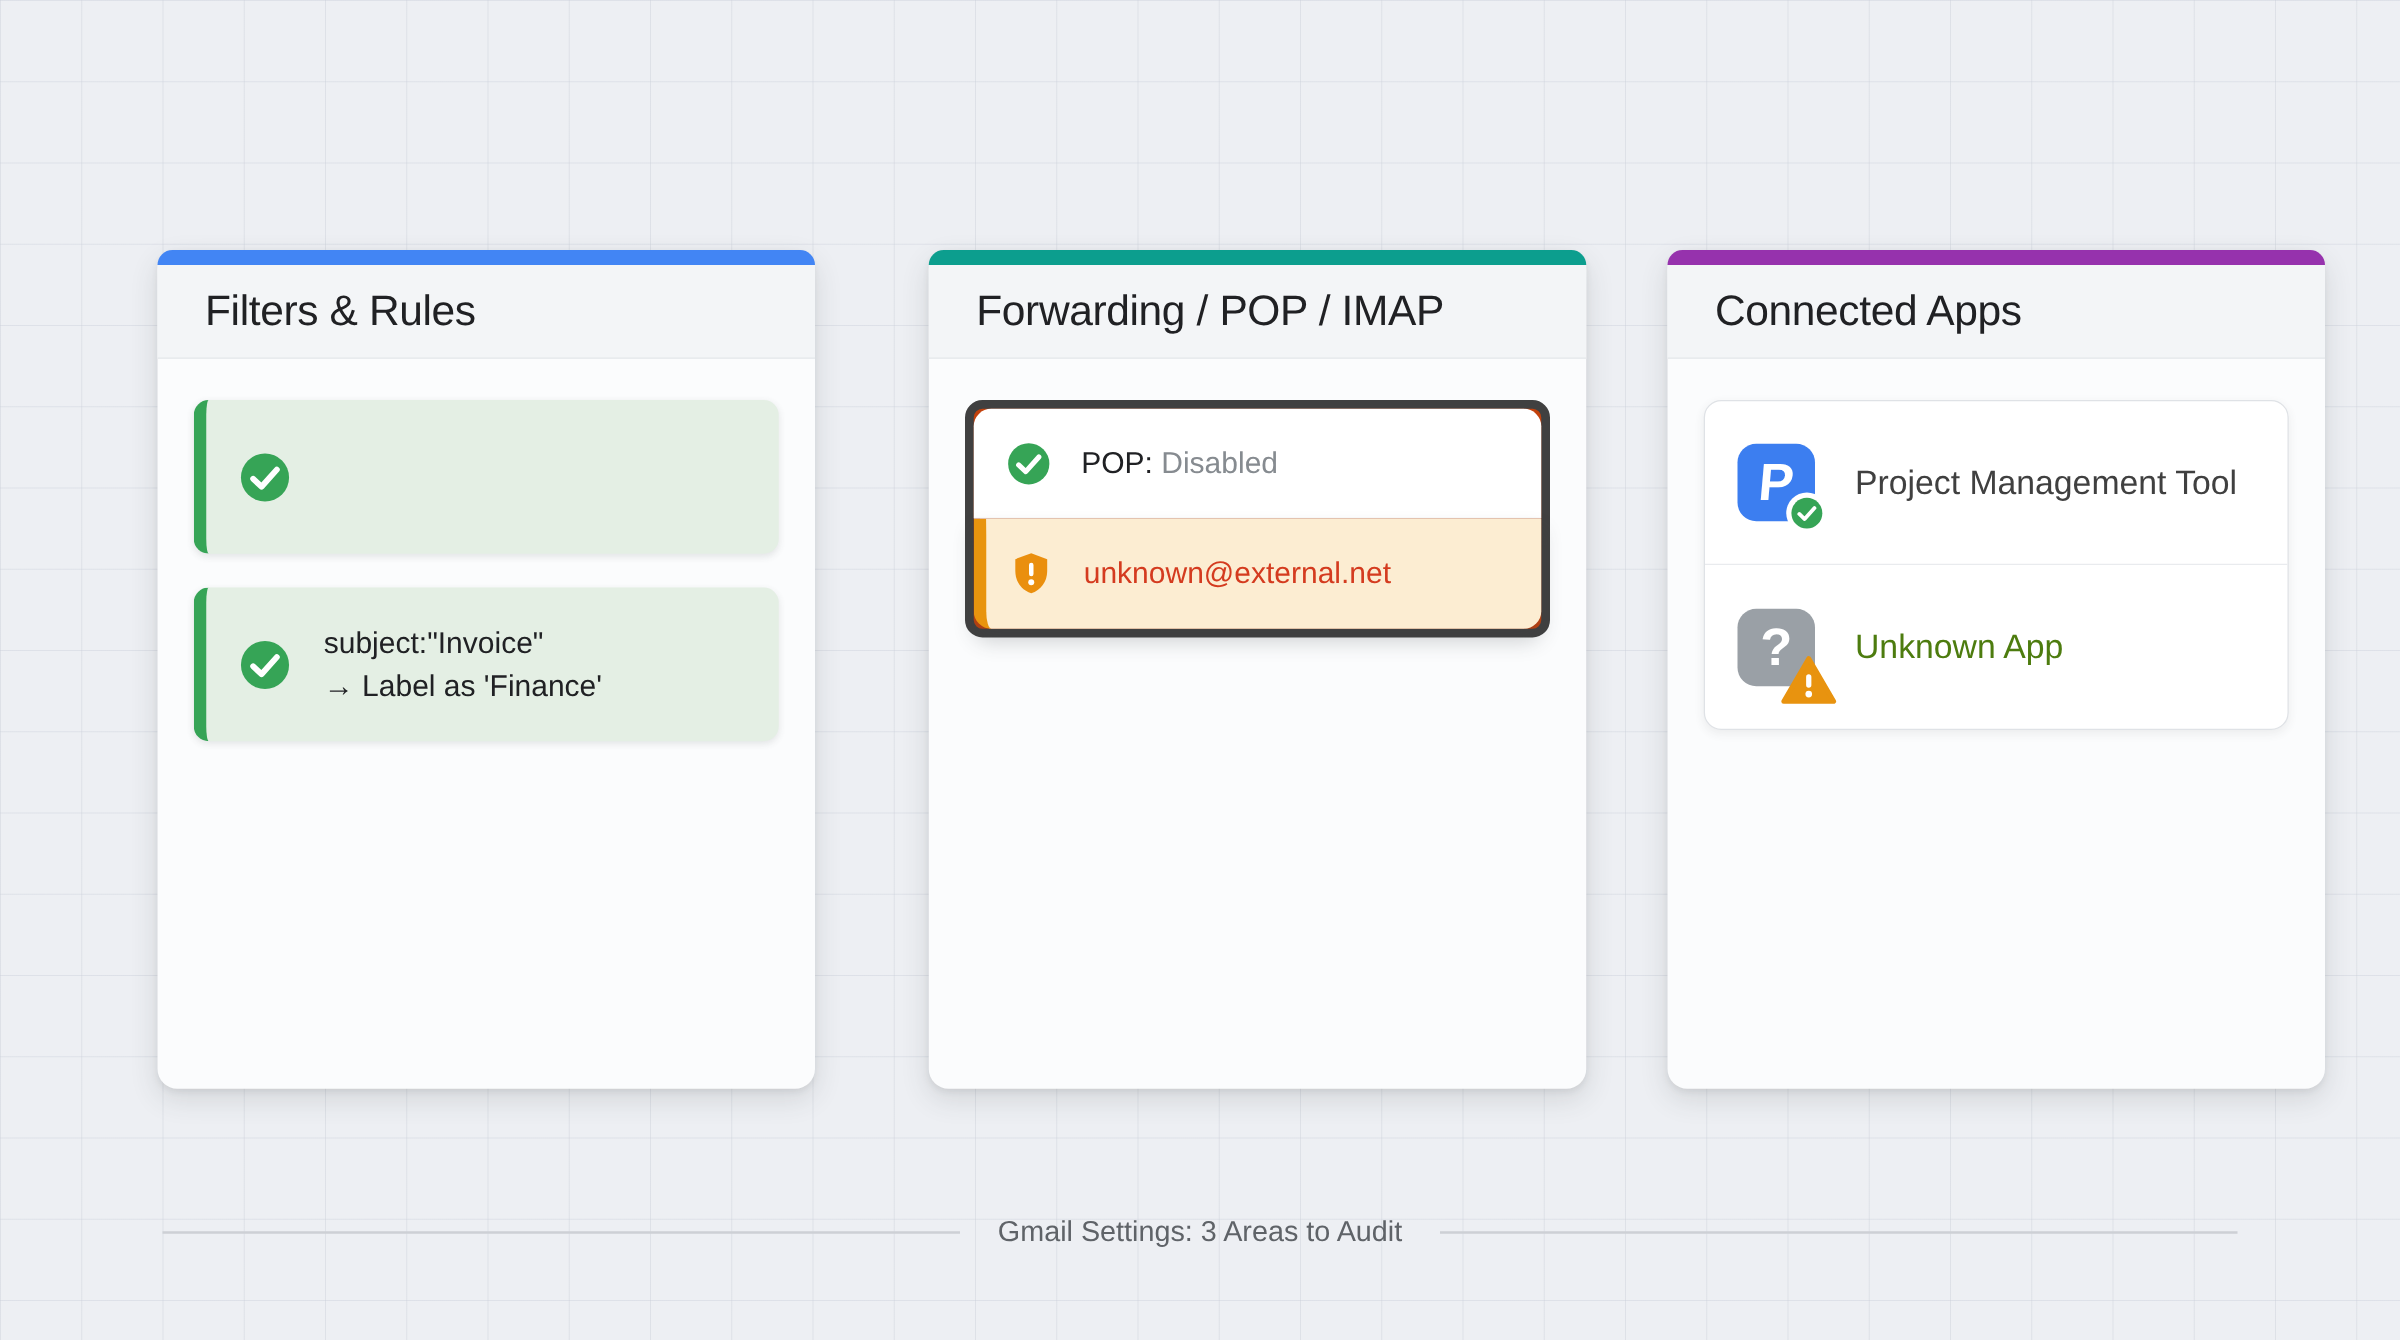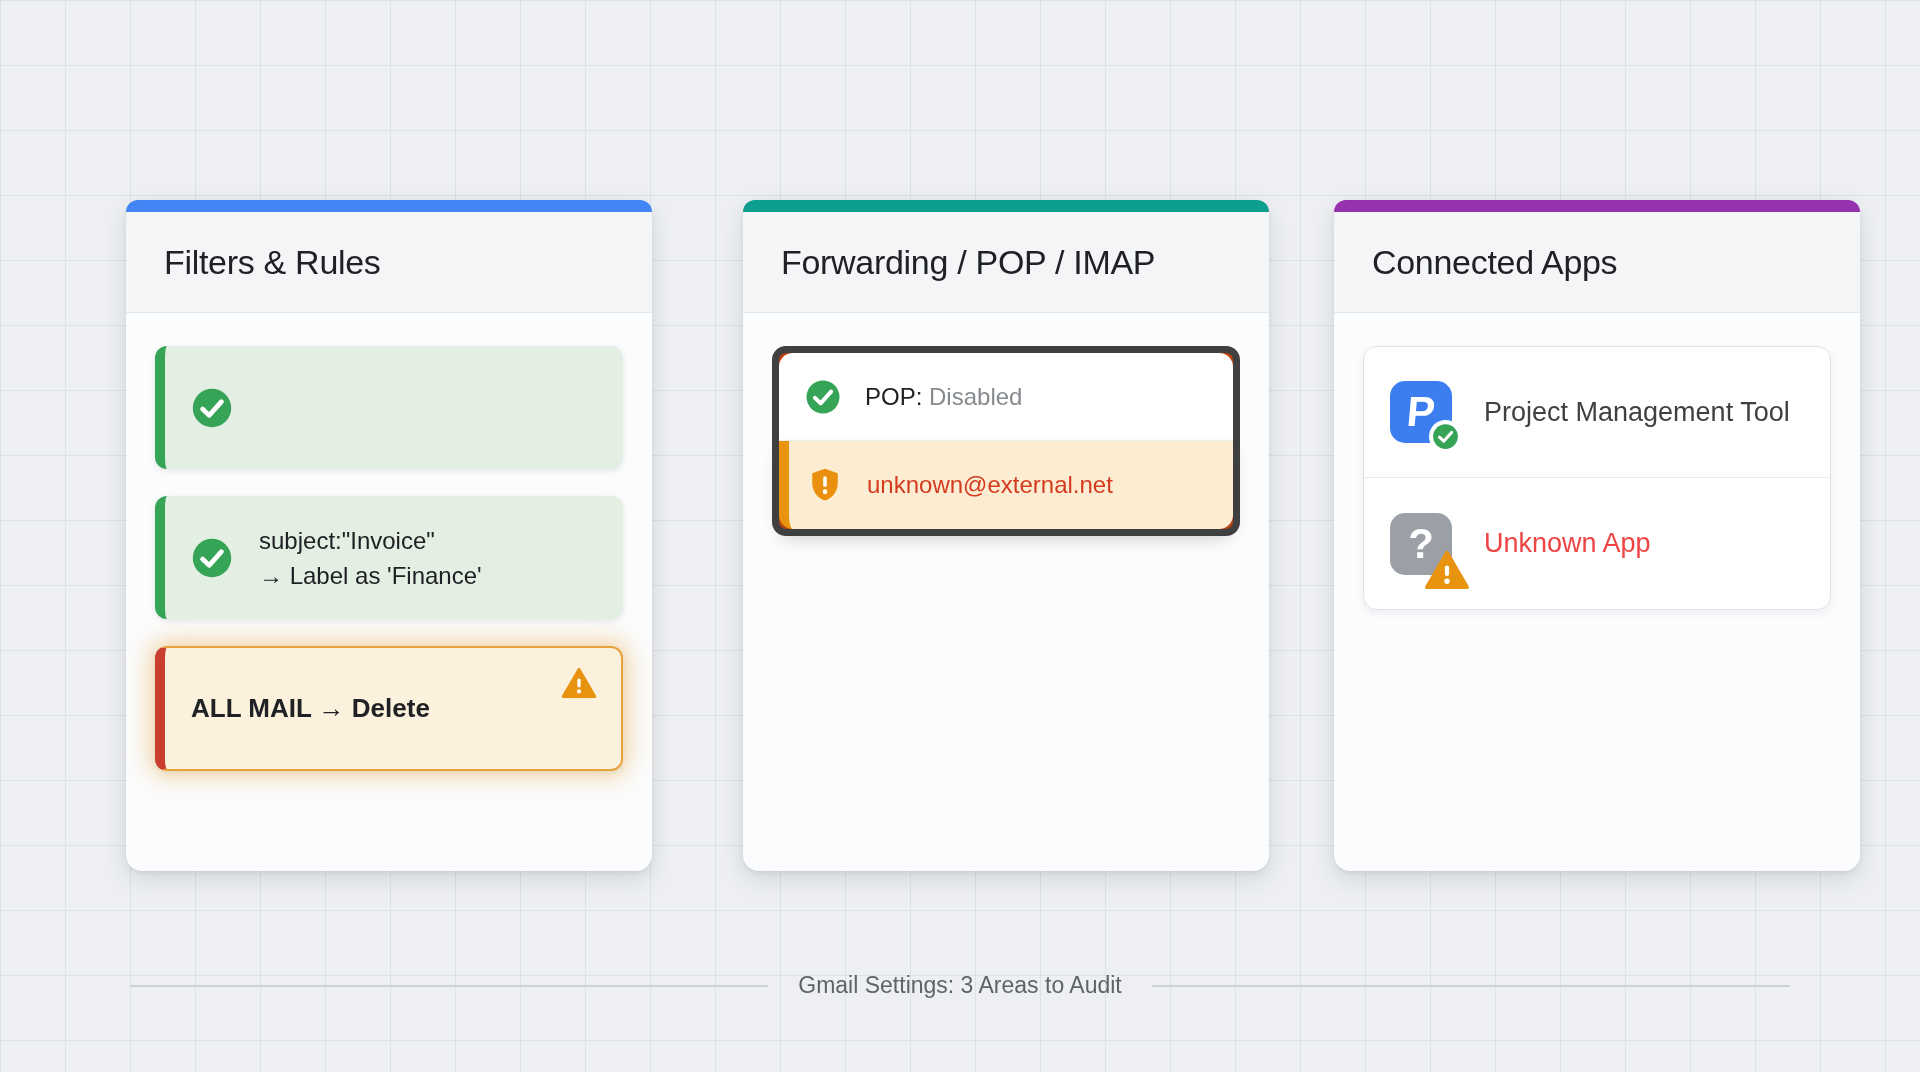--- a/index.html
+++ b/index.html
@@ -29,21 +29,21 @@
   .card-2 { left: 696px; margin-left: 47px; }
   .card-3 { left: 1334px; }
 
   .accent-bar {
     height: 12px;
     border-radius: 16px 16px 0 0;
   }
   .card-header {
     background: #f3f5f7;
     border-bottom: 1px solid #e4e7ea;
-    height: 101px;
+    height: 75px;
     display: flex;
     align-items: center;
     padding: 0 38px;
   }
   .card-title {
     font-size: 34px;
     font-weight: 400;
     letter-spacing: -0.3px;
     color: #202124;
   }
@@ -154,21 +154,21 @@
   }
   .app-badge svg { display: block; width: 27px; height: 27px; }
   .app-badge-warn {
     position: absolute;
     right: -18px;
     bottom: -16px;
     width: 46px;
     height: 42px;
   }
   .app-name { font-size: 27px; color: #404040; }
-  .app-name.muted { color: #ef4444; }
+  .app-name.muted { color: #4d7c0f; }
   .cal-glyph { width: 38px; height: 38px; }
 
   
   .caption-row {
     position: absolute;
     left: 130px;
     right: 130px;
     top: 972px;
     display: flex;
     align-items: center;
@@ -203,28 +203,20 @@
       <svg class="check-circle" viewBox="0 0 24 24">
         <circle cx="12" cy="12" r="11" fill="#36a456"></circle>
         <path d="M6.6 12.6 L10.4 16.2 L17.4 8.4" stroke="#ffffff" stroke-width="2.7" fill="none" stroke-linecap="round" stroke-linejoin="round"></path>
       </svg>
       <div class="filter-text">
         <div>subject:"Invoice"</div>
         <div>→ Label as 'Finance'</div>
       </div>
     </div>
 
-    <div class="filter-item danger">
-      <div class="filter-text bold">ALL MAIL → Delete</div>
-      <svg class="warn-triangle-corner" viewBox="0 0 24 22">
-        <path d="M12 2 L22.5 20 H1.5 Z" fill="#e8930f" stroke="#e8930f" stroke-width="2" stroke-linejoin="round"></path>
-        <rect x="10.9" y="8" width="2.2" height="6" rx="1.1" fill="#ffffff"></rect>
-        <circle cx="12" cy="16.6" r="1.4" fill="#ffffff"></circle>
-      </svg>
-    </div>
 
   </div>
 </section>
 
 <section class="card card-2">
   <div class="accent-bar" style="background: rgb(12, 158, 142);"></div>
   <header class="card-header">
     <h1 class="card-title">Forwarding / POP / IMAP</h1>
   </header>
   <div class="card-body">

